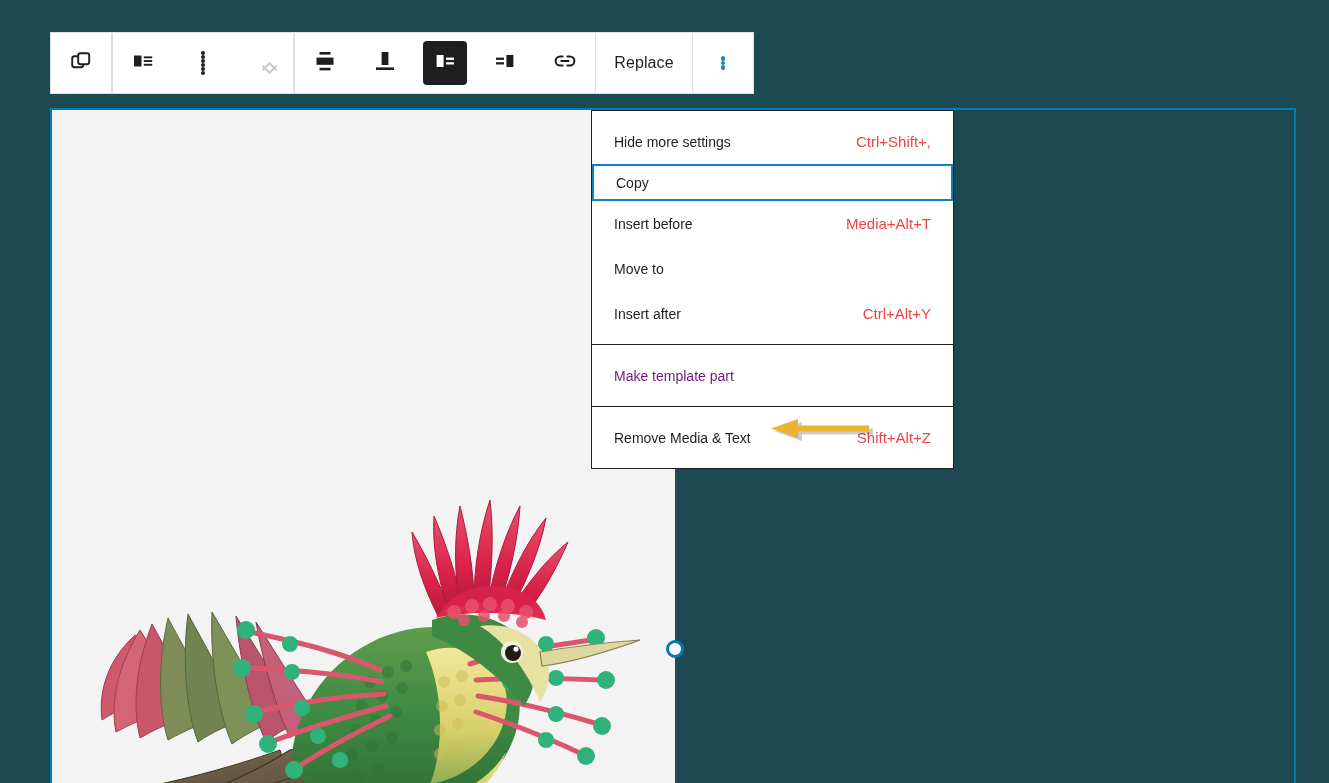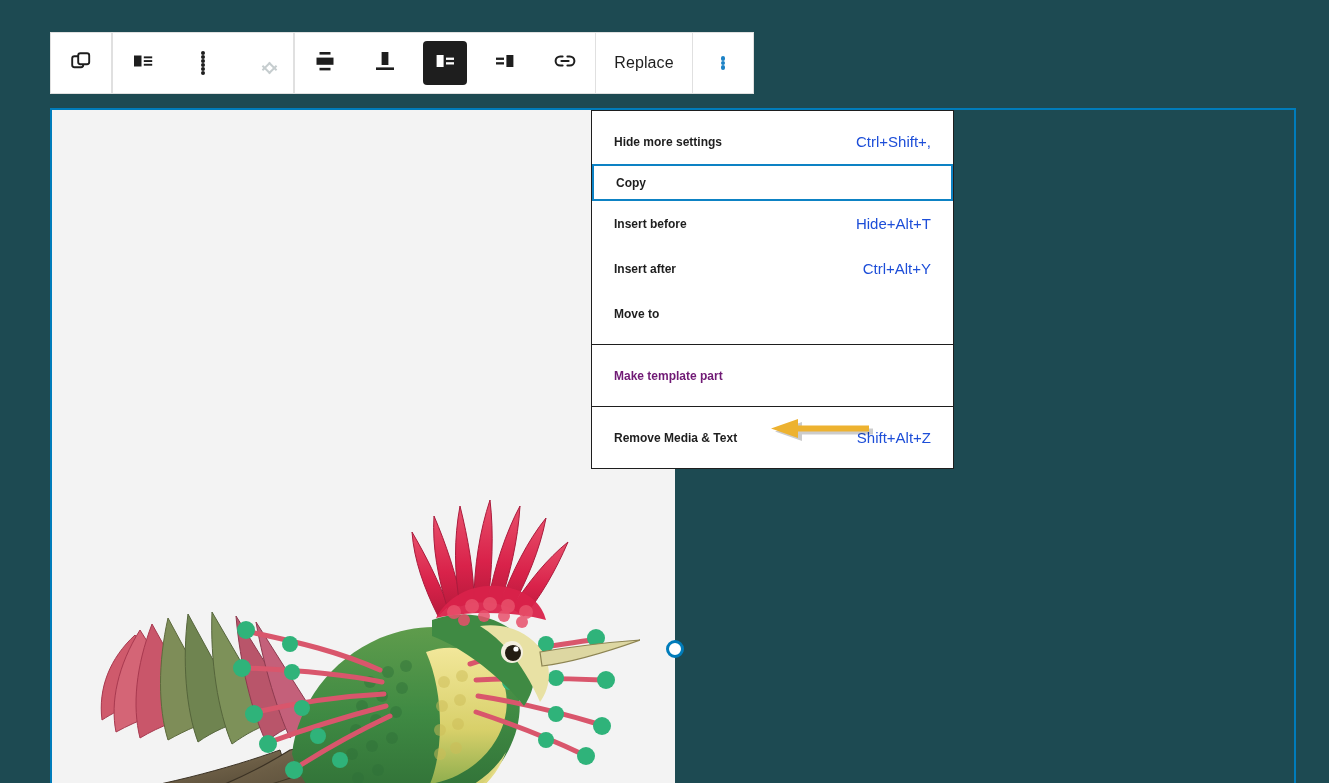--- a/index.html
+++ b/index.html
@@ -126,30 +126,29 @@
   .menu-group + .menu-group { border-top: 1px solid #1e1e1e; }
   .menu-item {
     position: relative;
     height: 45px;
     display: flex;
     align-items: center;
     padding: 0 22px;
     cursor: pointer;
   }
   .mi-label {
-    font-size: 12px;
+    font-size: 14px;
     color: #1e1e1e;
     white-space: nowrap;
-    font-weight: bold;
   }
   .mi-label.accent { color: #701a75; }
   .mi-short {
     margin-left: auto;
     font-size: 15px;
-    color: #1d4ed8;
+    color: #ef4444;
     white-space: nowrap;
   }
   .mi-icon { margin-left: auto; display: flex; align-items: center; }
   .menu-item.focused {
     border: 2px solid #0d82c4;
     height: 37px;
   }
 
   
   .anno-arrow {
@@ -444,28 +443,28 @@
     <div class="menu-group">
       <div class="menu-item">
         <span class="mi-label">Hide more settings</span>
         <span class="mi-short">Ctrl+Shift+,</span>
       </div>
       <div class="menu-item focused">
         <span class="mi-label">Copy</span>
       </div>
       <div class="menu-item">
         <span class="mi-label">Insert before</span>
-        <span class="mi-short">Hide+Alt+T</span>
+        <span class="mi-short">Media+Alt+T</span>
+      </div>
+      <div class="menu-item">
+        <span class="mi-label">Move to</span>
       </div>
       <div class="menu-item">
         <span class="mi-label">Insert after</span>
         <span class="mi-short">Ctrl+Alt+Y</span>
-      </div>
-      <div class="menu-item">
-        <span class="mi-label">Move to</span>
       </div>
     </div>
 
     <div class="menu-group">
       <div class="menu-item">
         <span class="mi-label accent">Make template part</span>
       </div>
     </div>
 
     <div class="menu-group">

